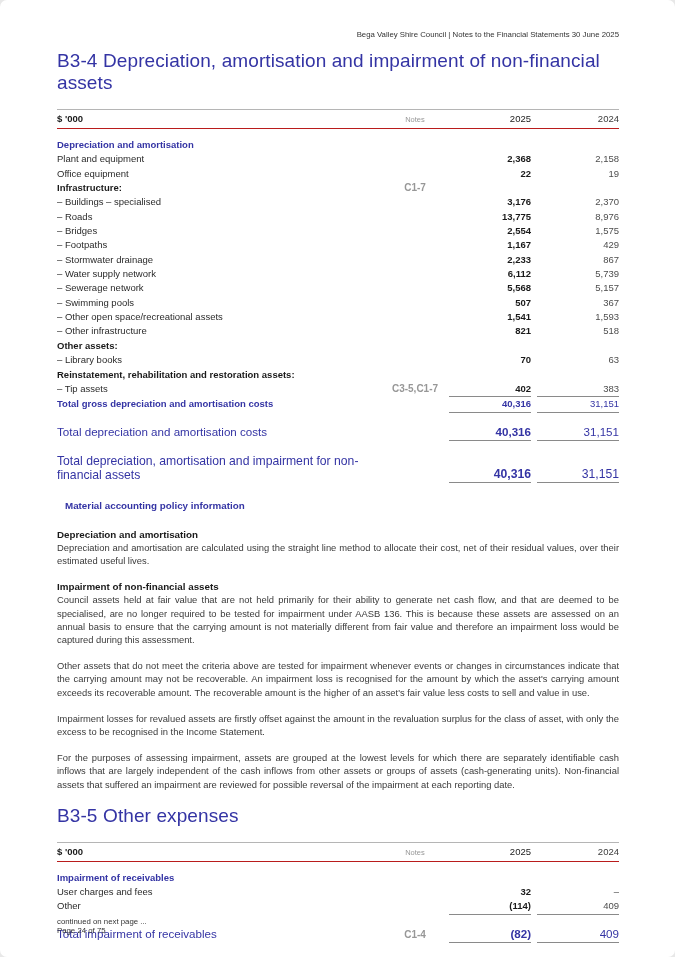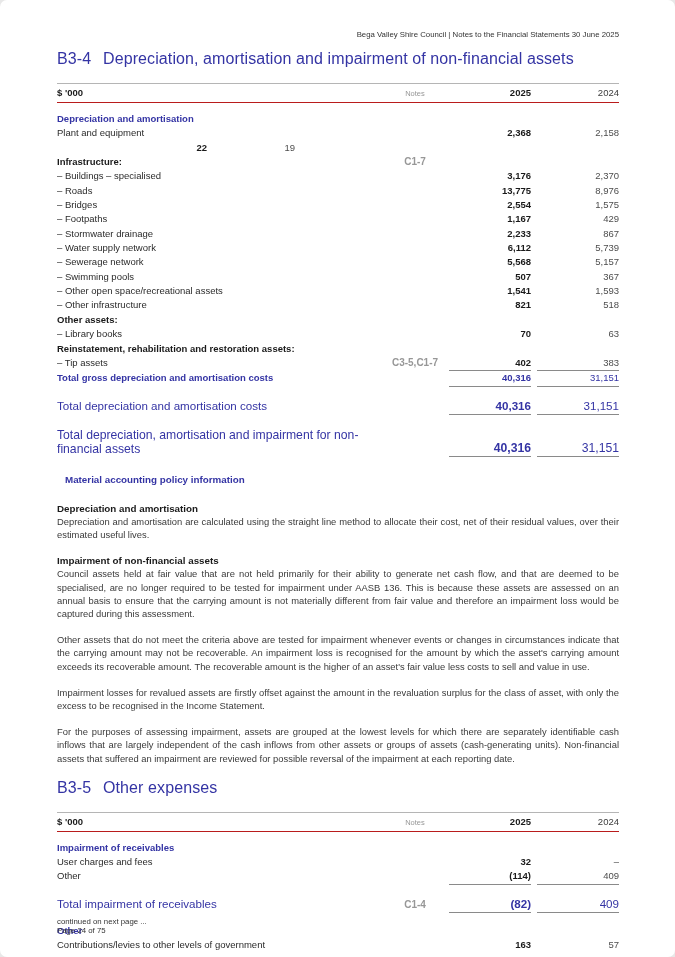--- a/index.html
+++ b/index.html
@@ -18,37 +18,37 @@
   
   .runhead{
     text-align:right;
     font-size:7.8px;
     color:#333;
     margin-bottom:11px;
   }
   
   .sec-title{
     color:var(--accent);
-    font-size:16px;
+    font-size:19px;
     margin-bottom:15px;
     letter-spacing:.1px;
   }
   .sec-num{display:inline-block;min-width:46px;}
   
   .thead{
     display:flex;align-items:baseline;
     border-top:1px solid #b5b5b5;
     border-bottom:1px solid #b91c1c;
     padding:3px 0 4px 0;
     font-size:9.5px;
   }
   .thead .lbl{flex:1;font-weight:bold;color:#1a1a1a;}
   .thead .nt{width:68px;text-align:center;font-size:7.5px;color:#979797;}
   .thead .v{width:82px;text-align:right;}
-  .thead .v.a{font-weight:bold;color:#1a1a1a;text-align:right;}
+  .thead .v.a{font-weight:normal;color:#1a1a1a;text-align:right;}
   .thead .v.b{margin-left:6px;color:#3c3c3c;}
   
   .tbody{margin-top:9px;}
   .trow{
     display:flex;align-items:baseline;
     font-size:9.5px;line-height:14.35px;min-height:14.35px;
   }
   .trow .lbl{flex:1;color:#2b2b2b;}
   .trow .nt{width:68px;text-align:center;font-size:10px;color:#979797;font-weight:bold;}
   .trow .v{width:82px;text-align:right;}
@@ -112,20 +112,21 @@
       <div class="v a"></div>
       <div class="v b"></div>
     </div>
       <div class="trow">
       <div class="lbl">Plant and equipment</div>
       <div class="nt"></div>
       <div class="v a">2,368</div>
       <div class="v b">2,158</div>
     </div>
       <div class="trow">
+      <div class="lbl">Office equipment</div>
       <div class="nt"></div>
       <div class="v a">22</div>
       <div class="v b">19</div>
     </div>
       <div class="trow bold">
       <div class="lbl">Infrastructure:</div>
       <div class="nt">C1-7</div>
       <div class="v a"></div>
       <div class="v b"></div>
     </div>

